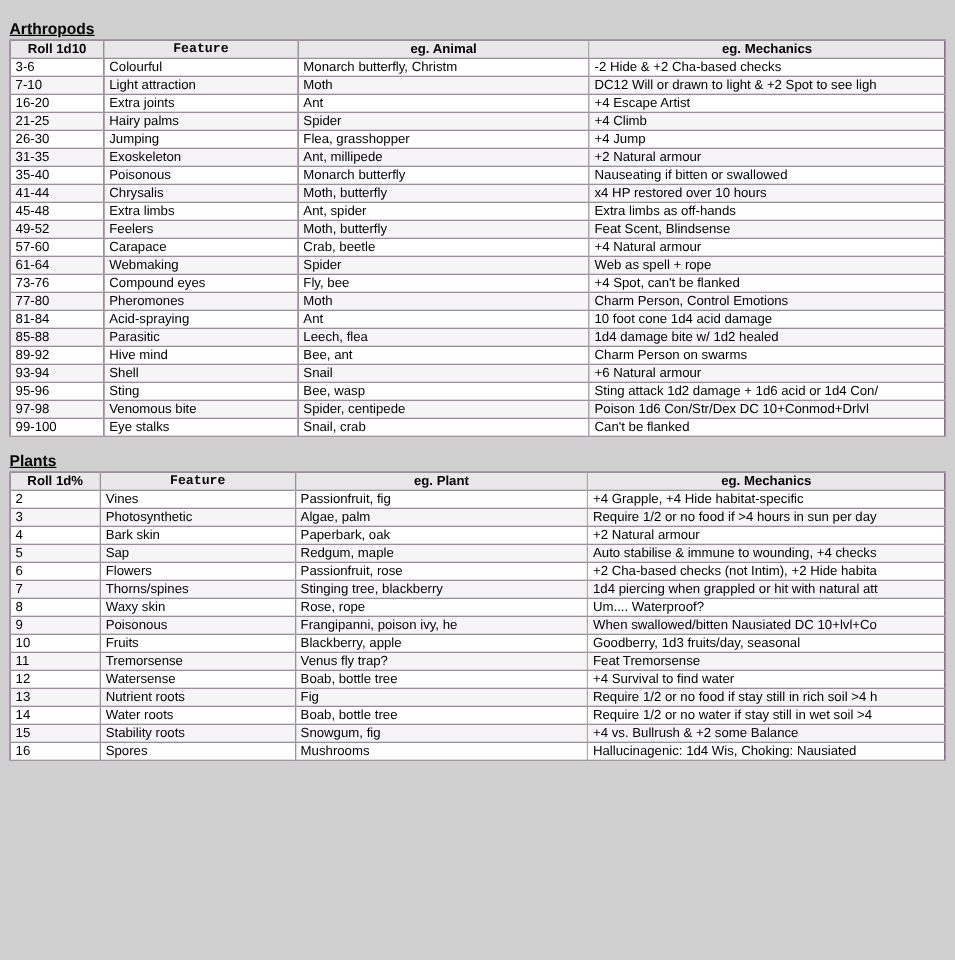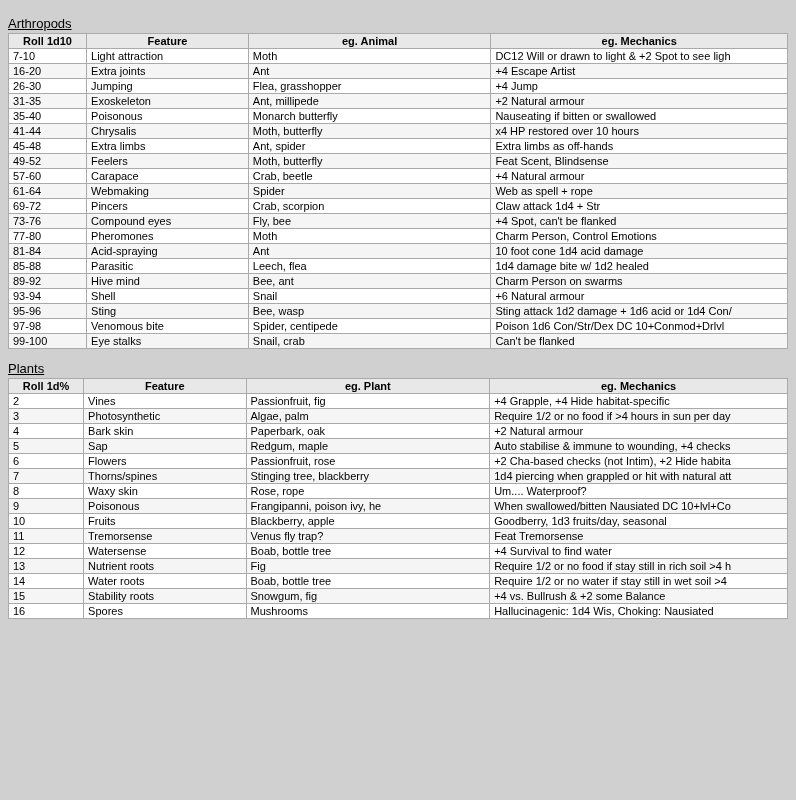--- a/index.html
+++ b/index.html
@@ -4,21 +4,21 @@
   <style>
     * { margin: 0; padding: 0; box-sizing: border-box; }
     body {
       font-family: Arial, sans-serif;
       font-size: 11px;
       background: #d0d0d0;
       padding: 8px;
       width: 796px;
     }
     .section-title {
-      font-weight: normal;
+      font-weight: bold;
       font-size: 13px;
       margin-top: 8px;
       margin-bottom: 2px;
       text-decoration: underline;
     }
     table {
       border-collapse: collapse;
       width: 100%;
       background: #701a75;
       margin-bottom: 12px;
@@ -32,52 +32,64 @@
       max-width: 220px;
       text-overflow: ellipsis;
     }
     th {
       background: #e8e8e8;
       font-weight: bold;
     }
     tr:nth-child(even) { background: #f5f5f5; }
     tr:nth-child(odd) { background: #ffffff; }
     .col-roll { width: 48px; }
-    .col-feature { width: 120px; }
+    .col-feature { width: 120px; font-family: Liberation Mono, monospace; }
     .col-animal { width: 180px; }
     .col-mechanics { width: 250px; }
   </style>
 </head>
 <body>
 
 <div>
   <div class="section-title">Arthropods</div>
   <table>
     <thead>
       <tr>
         <th class="col-roll">Roll 1d10</th>
         <th class="col-feature">Feature</th>
         <th class="col-animal">eg. Animal</th>
         <th class="col-mechanics">eg. Mechanics</th>
       </tr>
     </thead>
     <tbody id="arthropods-body">
         <tr>
+          <td>3-6</td>
+          <td>Colourful</td>
+          <td>Monarch butterfly, Christm</td>
+          <td>-2 Hide &amp; +2 Cha-based checks</td>
+        </tr>
+        <tr>
           <td>7-10</td>
           <td>Light attraction</td>
           <td>Moth</td>
           <td>DC12 Will or drawn to light &amp; +2 Spot to see ligh</td>
         </tr>
         <tr>
           <td>16-20</td>
           <td>Extra joints</td>
           <td>Ant</td>
           <td>+4 Escape Artist</td>
         </tr>
         <tr>
+          <td>21-25</td>
+          <td>Hairy palms</td>
+          <td>Spider</td>
+          <td>+4 Climb</td>
+        </tr>
+        <tr>
           <td>26-30</td>
           <td>Jumping</td>
           <td>Flea, grasshopper</td>
           <td>+4 Jump</td>
         </tr>
         <tr>
           <td>31-35</td>
           <td>Exoskeleton</td>
           <td>Ant, millipede</td>
           <td>+2 Natural armour</td>
@@ -110,26 +122,20 @@
           <td>57-60</td>
           <td>Carapace</td>
           <td>Crab, beetle</td>
           <td>+4 Natural armour</td>
         </tr>
         <tr>
           <td>61-64</td>
           <td>Webmaking</td>
           <td>Spider</td>
           <td>Web as spell + rope</td>
-        </tr>
-        <tr>
-          <td>69-72</td>
-          <td>Pincers</td>
-          <td>Crab, scorpion</td>
-          <td>Claw attack 1d4 + Str</td>
         </tr>
         <tr>
           <td>73-76</td>
           <td>Compound eyes</td>
           <td>Fly, bee</td>
           <td>+4 Spot, can't be flanked</td>
         </tr>
         <tr>
           <td>77-80</td>
           <td>Pheromones</td>

